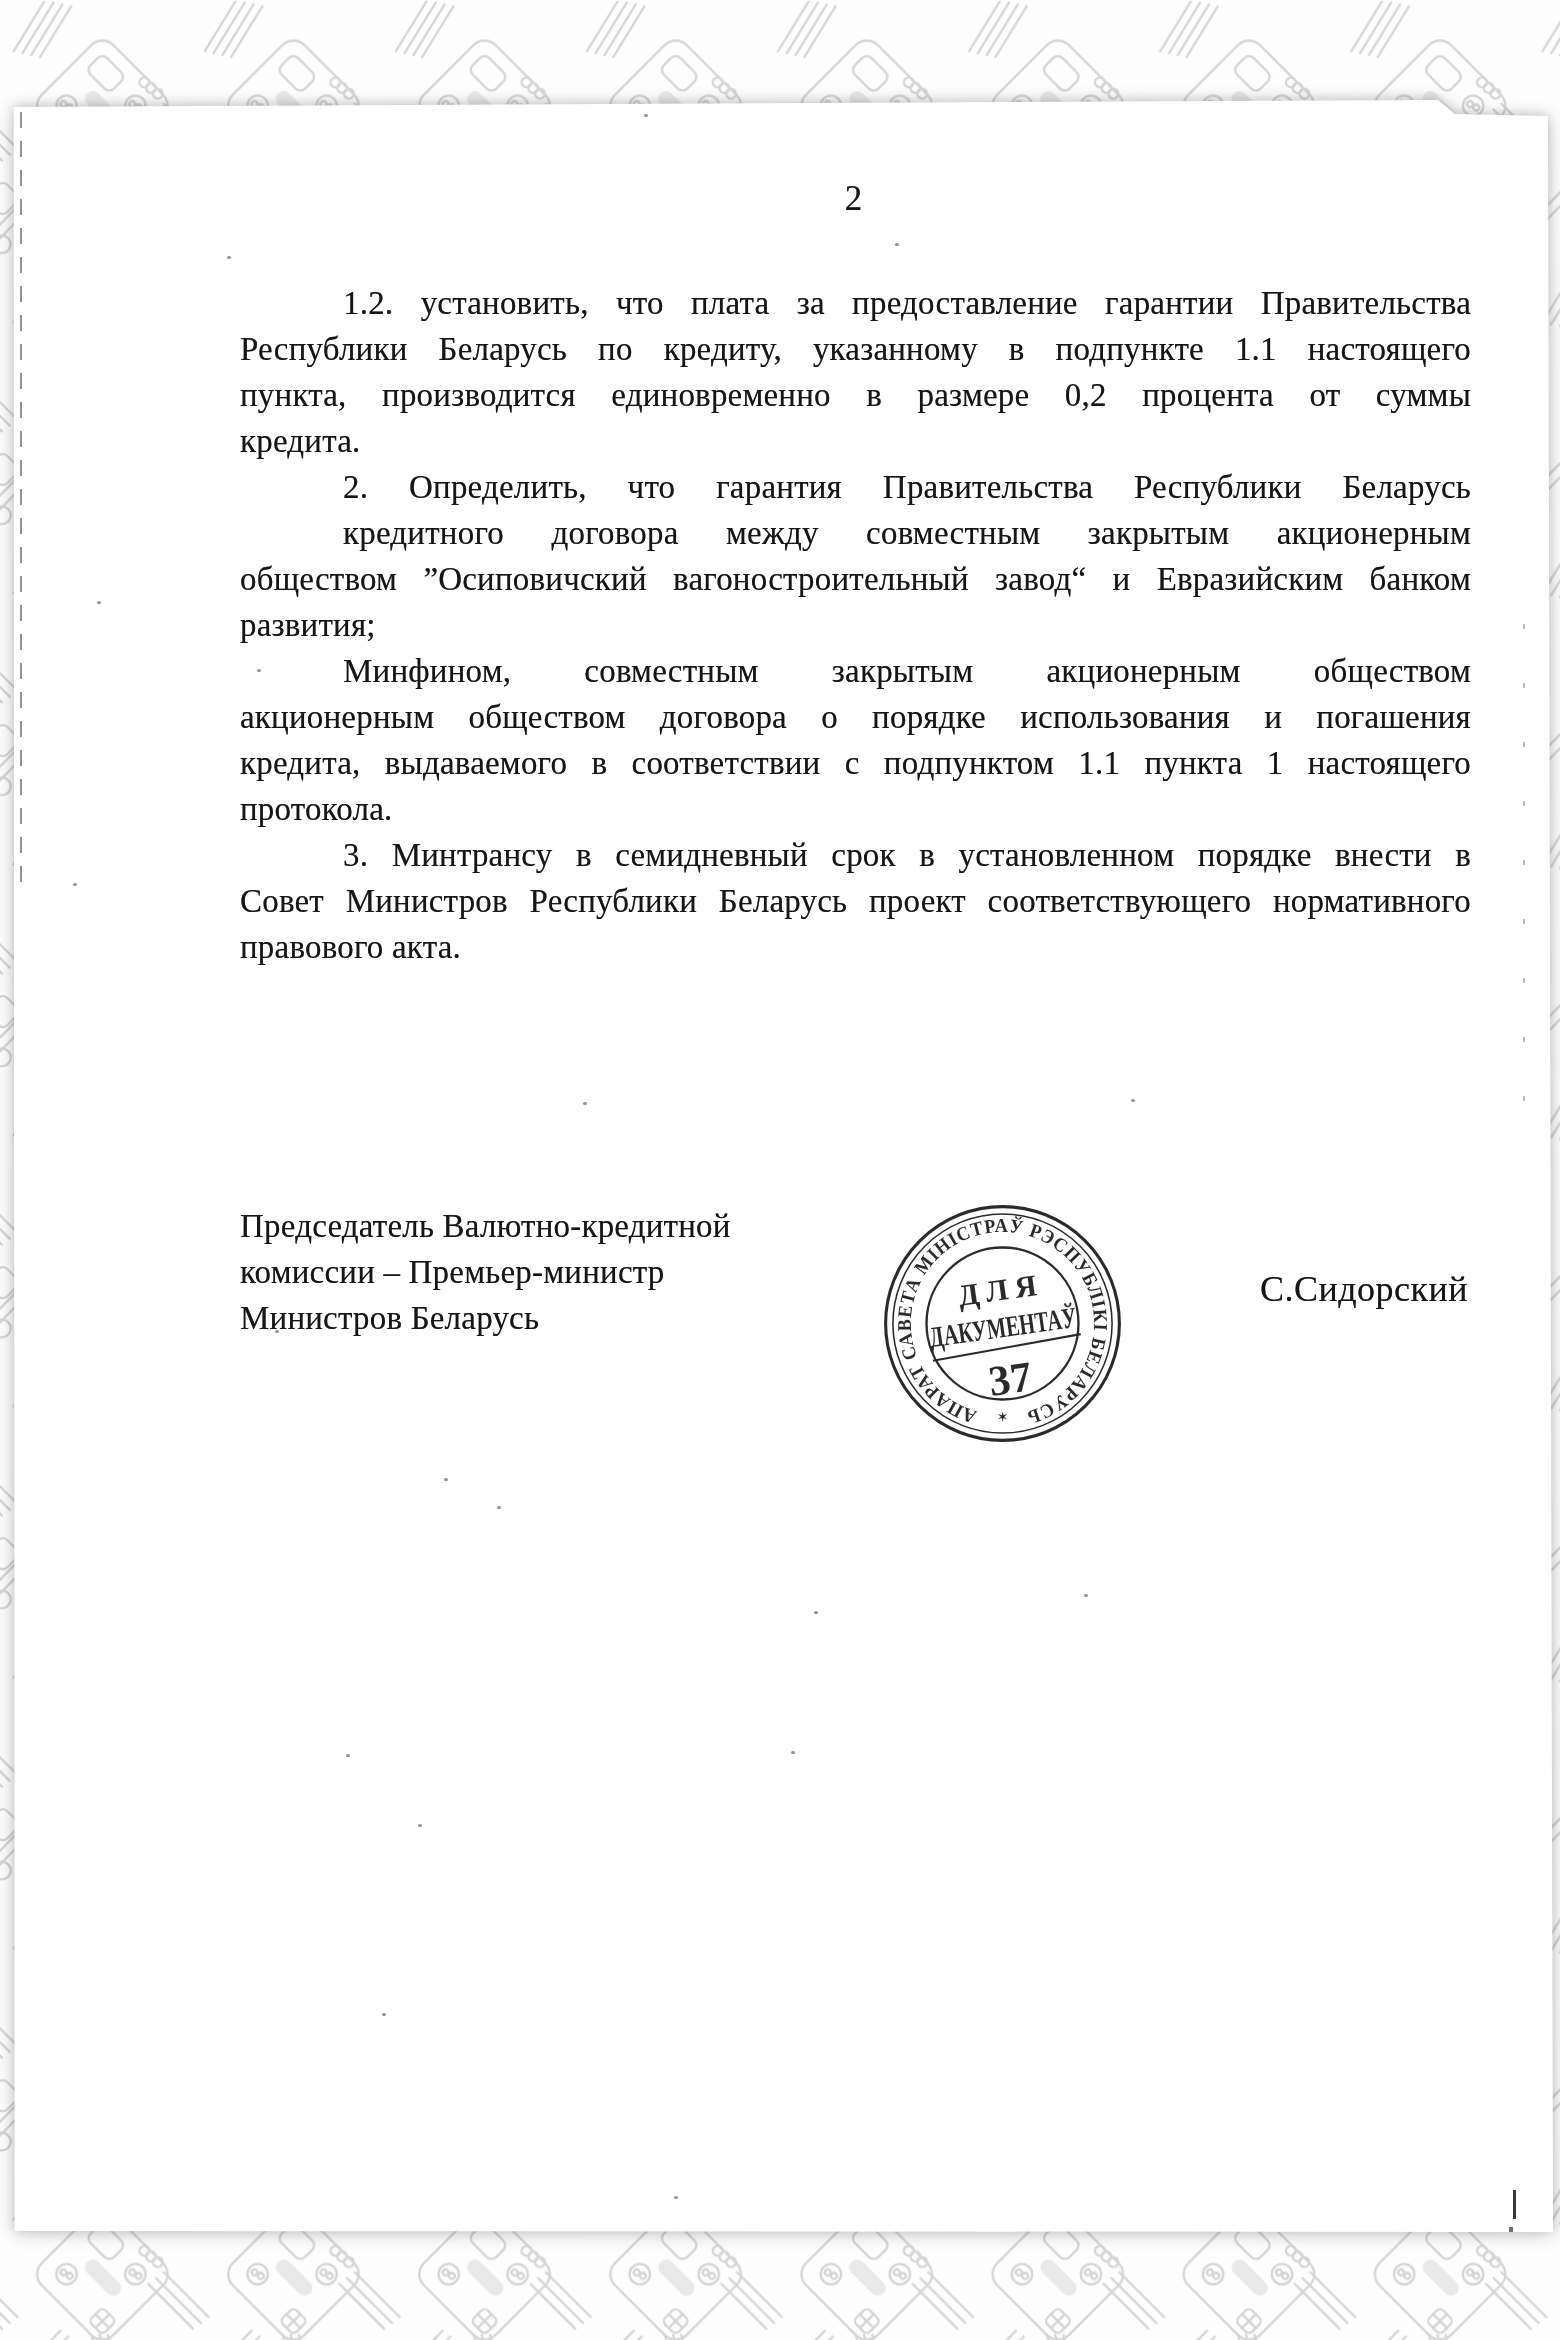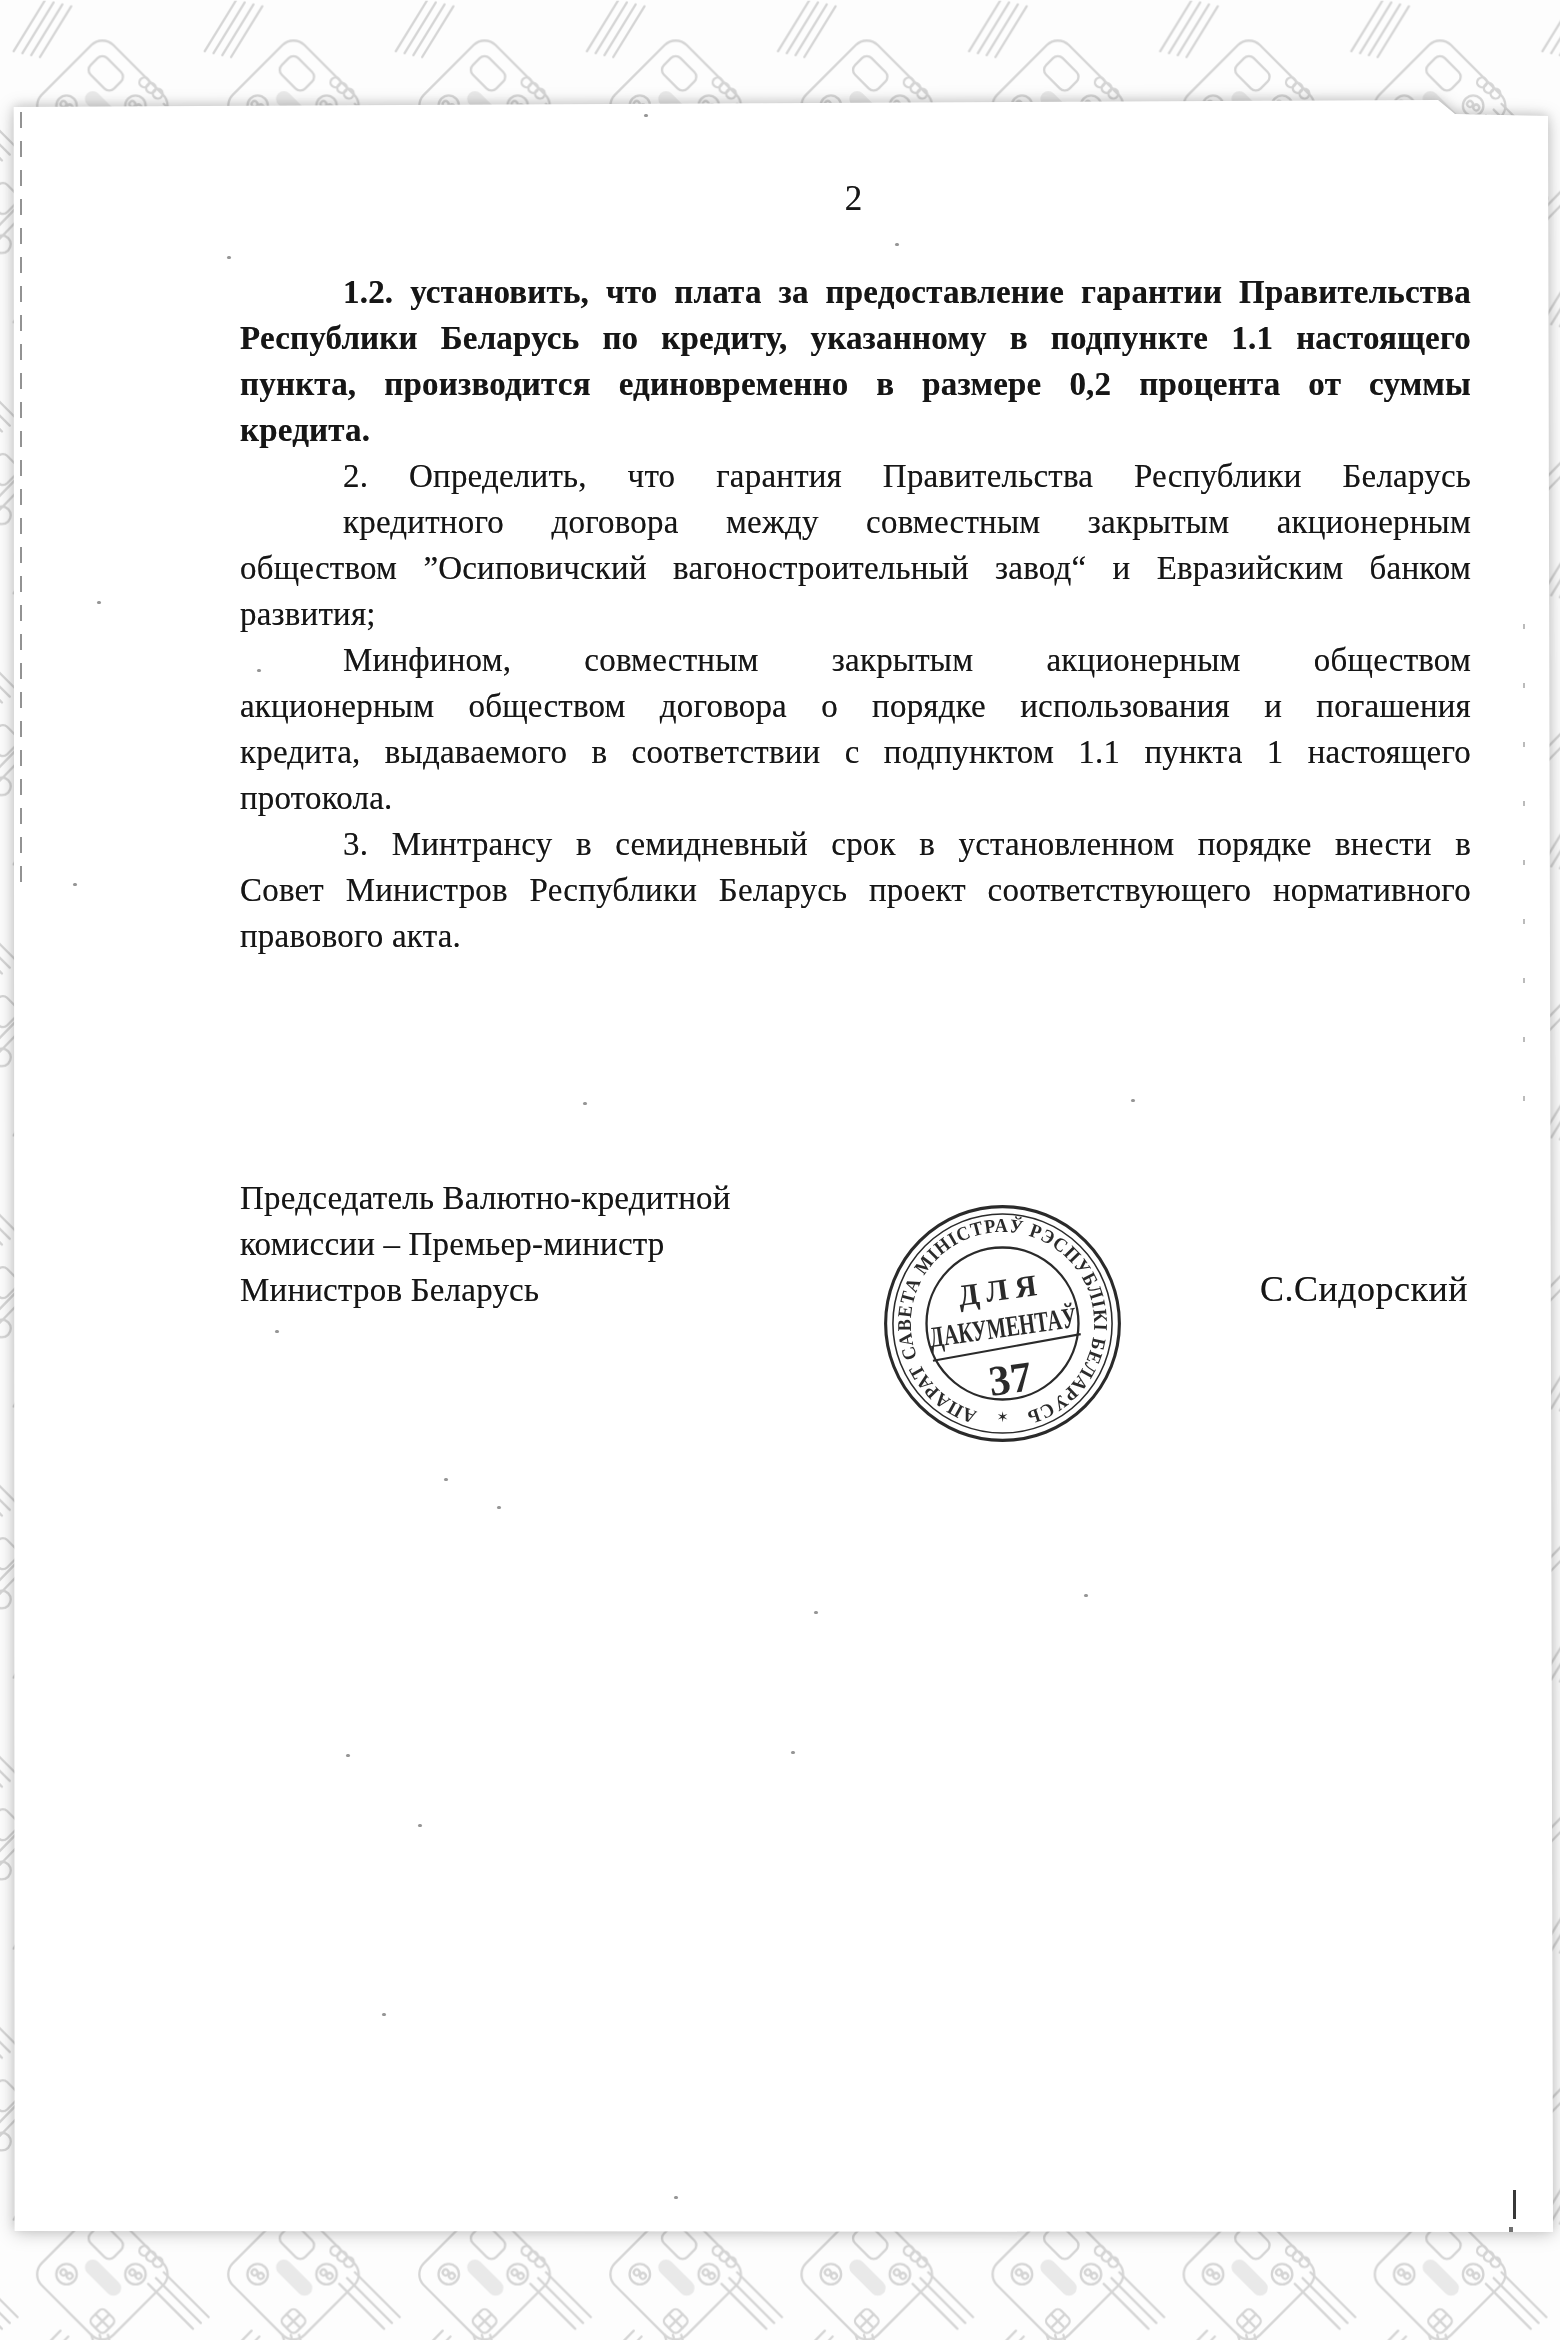--- a/index.html
+++ b/index.html
@@ -21,21 +21,21 @@
   }
   .doc-text{color:#161616;text-shadow:0 0 0.6px rgba(10,10,10,0.55);}
   .body-text{
     position:absolute;left:240px;top:237px;width:1231px;
     font-size:33px;line-height:46px;letter-spacing:0.2px;
   }
   .line{text-align:justify;text-align-last:justify;text-justify:inter-word;white-space:normal;}
   .line.no-just{text-align-last:left;}
   .line.first-indent{text-indent:103px;}
   .sig-block{
-    position:absolute;left:240px;top:1175px;width:546px;
+    position:absolute;left:240px;top:1203px;width:546px;
     font-size:33px;line-height:46px;letter-spacing:0.2px;
   }
   .signer-name{
     position:absolute;left:1245px;top:1268px;font-size:36px;letter-spacing:0.5px;margin-left:15px;
   }
   .stamp-svg{position:absolute;left:871px;top:1192px;width:263px;height:263px;opacity:0.93;}
   
   .artifact{position:absolute;}
   .dash-line-left{
     left:19.5px;top:112px;width:2.4px;height:780px;opacity:0.55;
@@ -95,21 +95,21 @@
   </svg>
 
   <div class="page-wrap">
     <div class="page">
 
       <div class="page-number doc-text">2</div>
 
       <div class="body-text doc-text">
           <div class="para">
           </div>
-          <div class="para" style="margin-top: 32px; font-weight: bold;">
+          <div class="para" style="margin-top: 43px;">
             <div class="line first-indent">1.2. установить, что плата за предоставление гарантии Правительства</div>
             <div class="line">Республики Беларусь по кредиту, указанному в подпункте 1.1 настоящего</div>
             <div class="line">пункта, производится единовременно в размере 0,2 процента от суммы</div>
             <div class="line no-just">кредита.</div>
           </div>
           <div class="para">
             <div class="line first-indent">2. Определить, что гарантия Правительства Республики Беларусь</div>
           </div>
           <div class="para">
             <div class="line first-indent">кредитного договора между совместным закрытым акционерным</div>

